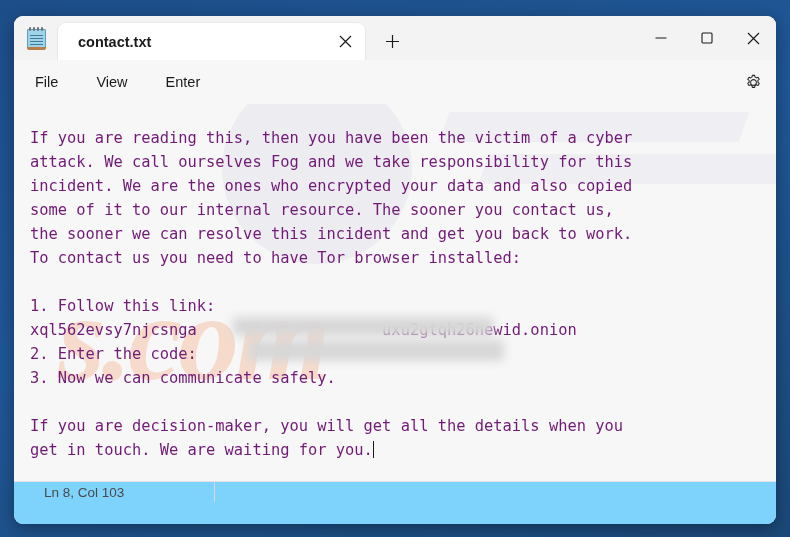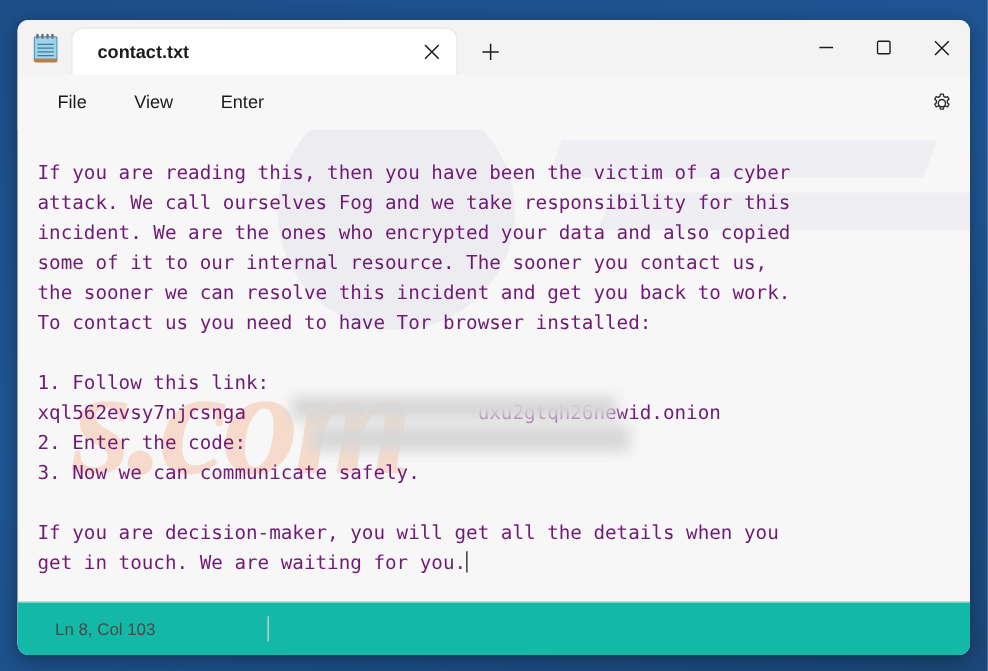--- a/index.html
+++ b/index.html
@@ -197,21 +197,21 @@
 
   
   #menubar {
     position: relative;
     z-index: 2;
     flex: 0 0 44px;
     height: 44px;
     background: #f7f7f7;
     display: flex;
     align-items: center;
-    padding: 0 6px 0 18px;
+    padding: 0 6px 0 7px;
     box-sizing: border-box;
   }
   .menu-item {
     font-size: 14.5px;
     color: #1b1b1b;
     padding: 6px 14px;
     border-radius: 4px;
     margin-right: 10px;
   }
   #settings-btn {
@@ -258,24 +258,23 @@
   }
   #redact-link { left: 219px; top: 213px; width: 260px; height: 19px; }
   #redact-code { left: 234px; top: 236px; width: 256px; height: 21px; }
 
   
   #statusbar {
     position: relative;
     z-index: 2;
     flex: 0 0 42px;
     height: 42px;
-    background: #14b8a6;
+    background: #7dd3fc;
     border-top: 1px solid #e3e3e3;
     display: flex;
-    align-items: center;
     font-size: 13.5px;
     color: #4a4a4a;
   }
   .status-cell {
     padding: 0 22px;
     display: flex;
     align-items: center;
     height: 20px;
     border-right: 1px solid #d8d8d8;
     white-space: nowrap;

